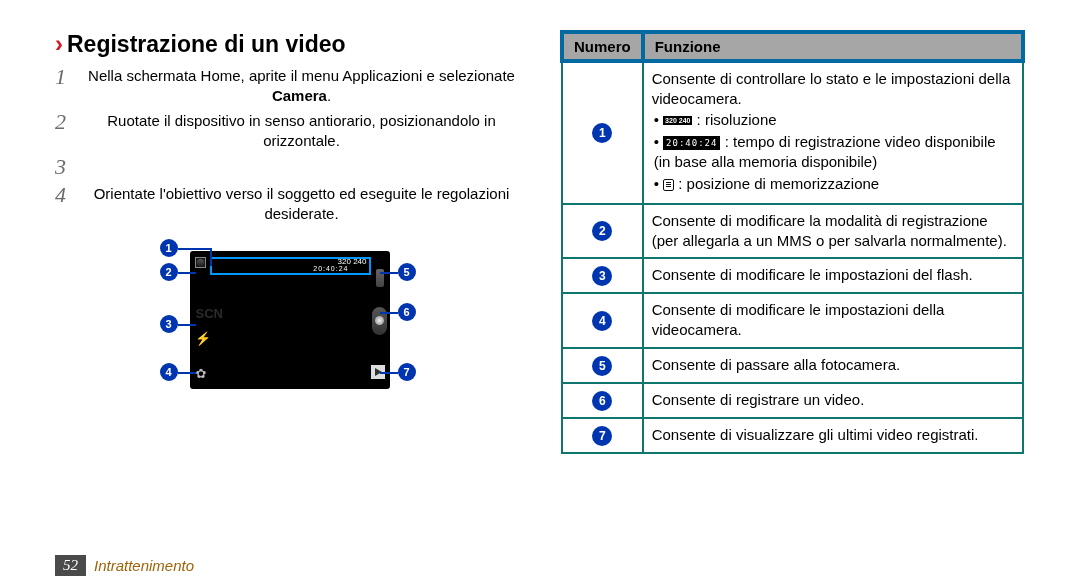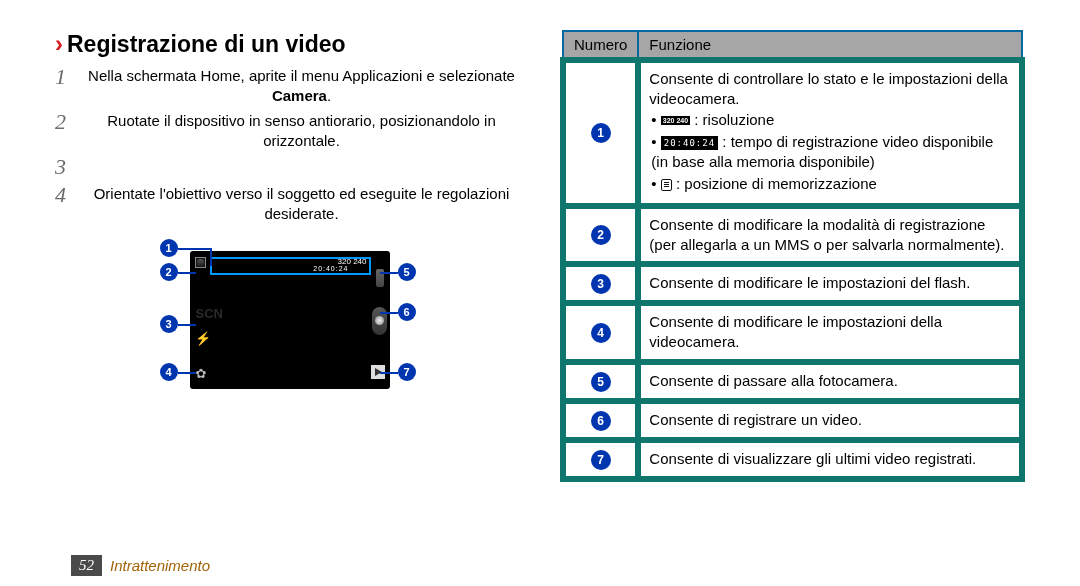--- a/index.html
+++ b/index.html
@@ -234,27 +234,27 @@
   .l6 { top: 71px; right: 20px; width: 18px; }
   .l7 { top: 131px; right: 20px; width: 18px; }
 
   
   table {
     border-collapse: collapse;
     width: 100%;
   }
   th {
     background: #a6a6a6;
-    font-weight: normal;
+    font-weight: bold;
     text-align: left;
-    border: 2px solid #0369a1;
+    border: 4px solid #0369a1;
     padding: 4px 10px;
   }
   td {
-    border: 6px solid #0f766e;
+    border: 2px solid #0f766e;
     padding: 6px 8px;
     vertical-align: top;
     line-height: 1.35;
   }
   td.num {
     width: 70px;
     text-align: center;
     vertical-align: middle;
   }
   .circ {
@@ -309,21 +309,21 @@
     content:"";
     position:absolute;
     top:2px;left:2px;width:5px;height:1px;
     background:#111;
     box-shadow:0 2px #111,0 4px #111;
   }
 
   .footer {
     position: absolute;
     bottom: 10px;
-    left: 71px;
+    left: 55px;
     display: flex;
     align-items: center;
     gap: 8px;
   }
   .pagebox {
     background: #4a4a4a;
     color: #fff;
     font-style: italic;
     font-family: Georgia, serif;
     padding: 2px 8px;

